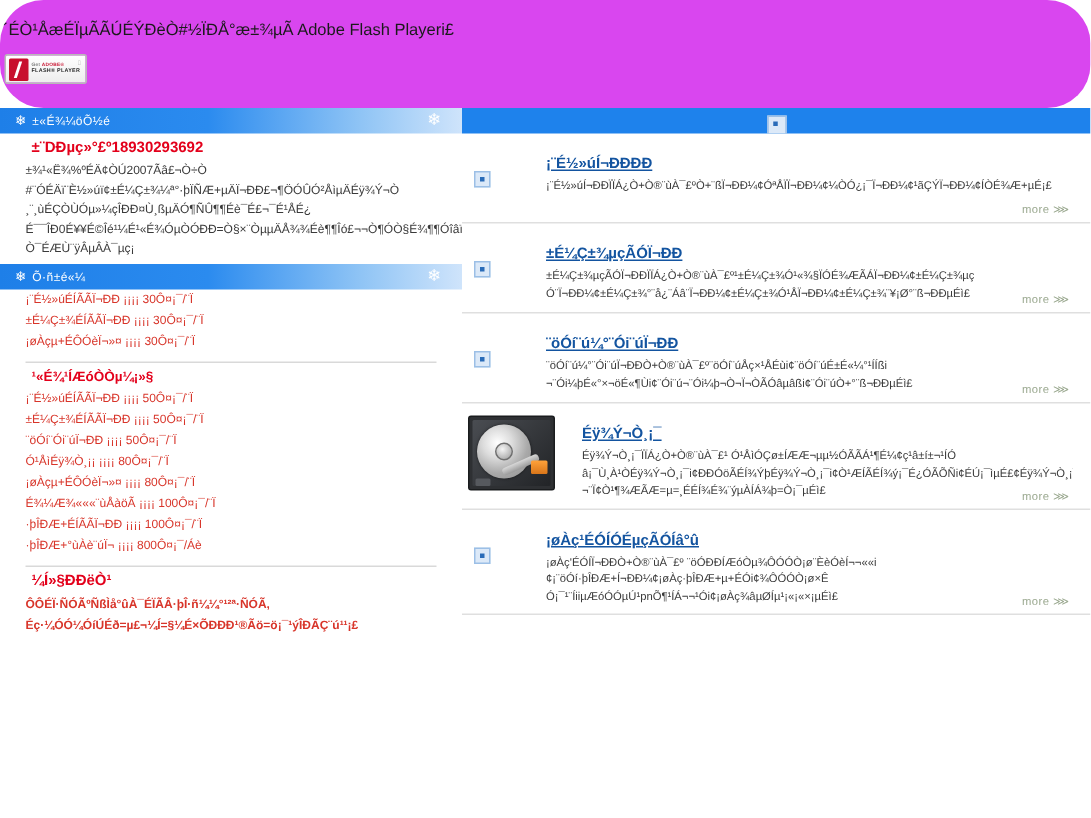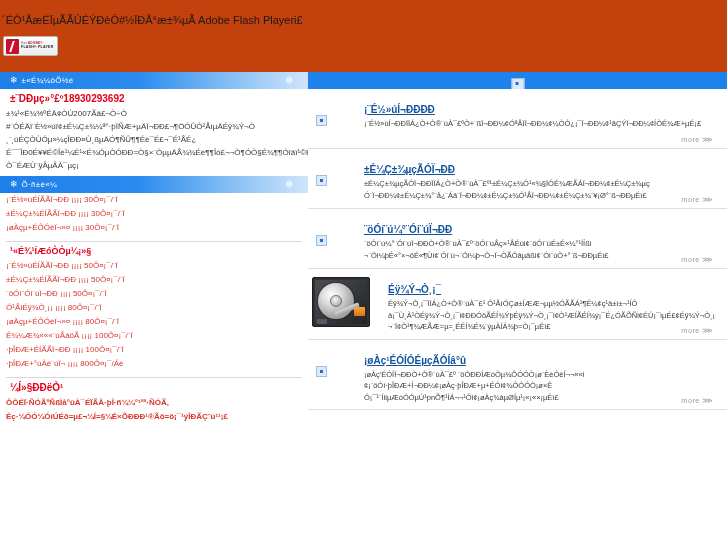--- a/index.html
+++ b/index.html
@@ -12,21 +12,22 @@
   #page {
     position: relative;
     width: 727px; height: 545px;
     background: #ffffff;
   }
 
   
   #topbar {
     position: absolute; left: 0; top: 0;
     width: 727px; height: 72px;
-    background: #c2410c;
+    background: #d946ef;
+    border-radius: 29px;
   }
   #topbar-title {
     position: absolute; left: 2px; top: 14px;
     font-size: 11px; color: #1a1a1a;
     white-space: nowrap; letter-spacing: 0px;
   }
   #flash-badge {
     position: absolute; left: 3px; top: 36px;
     width: 55px; height: 20px;
     background: linear-gradient(#ffffff, #ededed);
@@ -121,21 +122,21 @@
     content: "";
     position: absolute; left: 3px; top: 3px;
     width: 3px; height: 3px;
     background: #2b6cb8;
   }
   .broken-img.lg {
     width: 13px; height: 13px;
   }
 
   
-  .lc-pad { padding: 0 4px; }
+  .lc-pad { padding: 0 15px; }
   .red-head {
     color: #e3001b;
     font-size: 10px;
     font-weight: bold;
     margin: 4px 0 3px 6px;
     white-space: nowrap;
   }
   .red-head.small { font-size: 9px; }
   .body-line {
     color: #3a3a3a;

